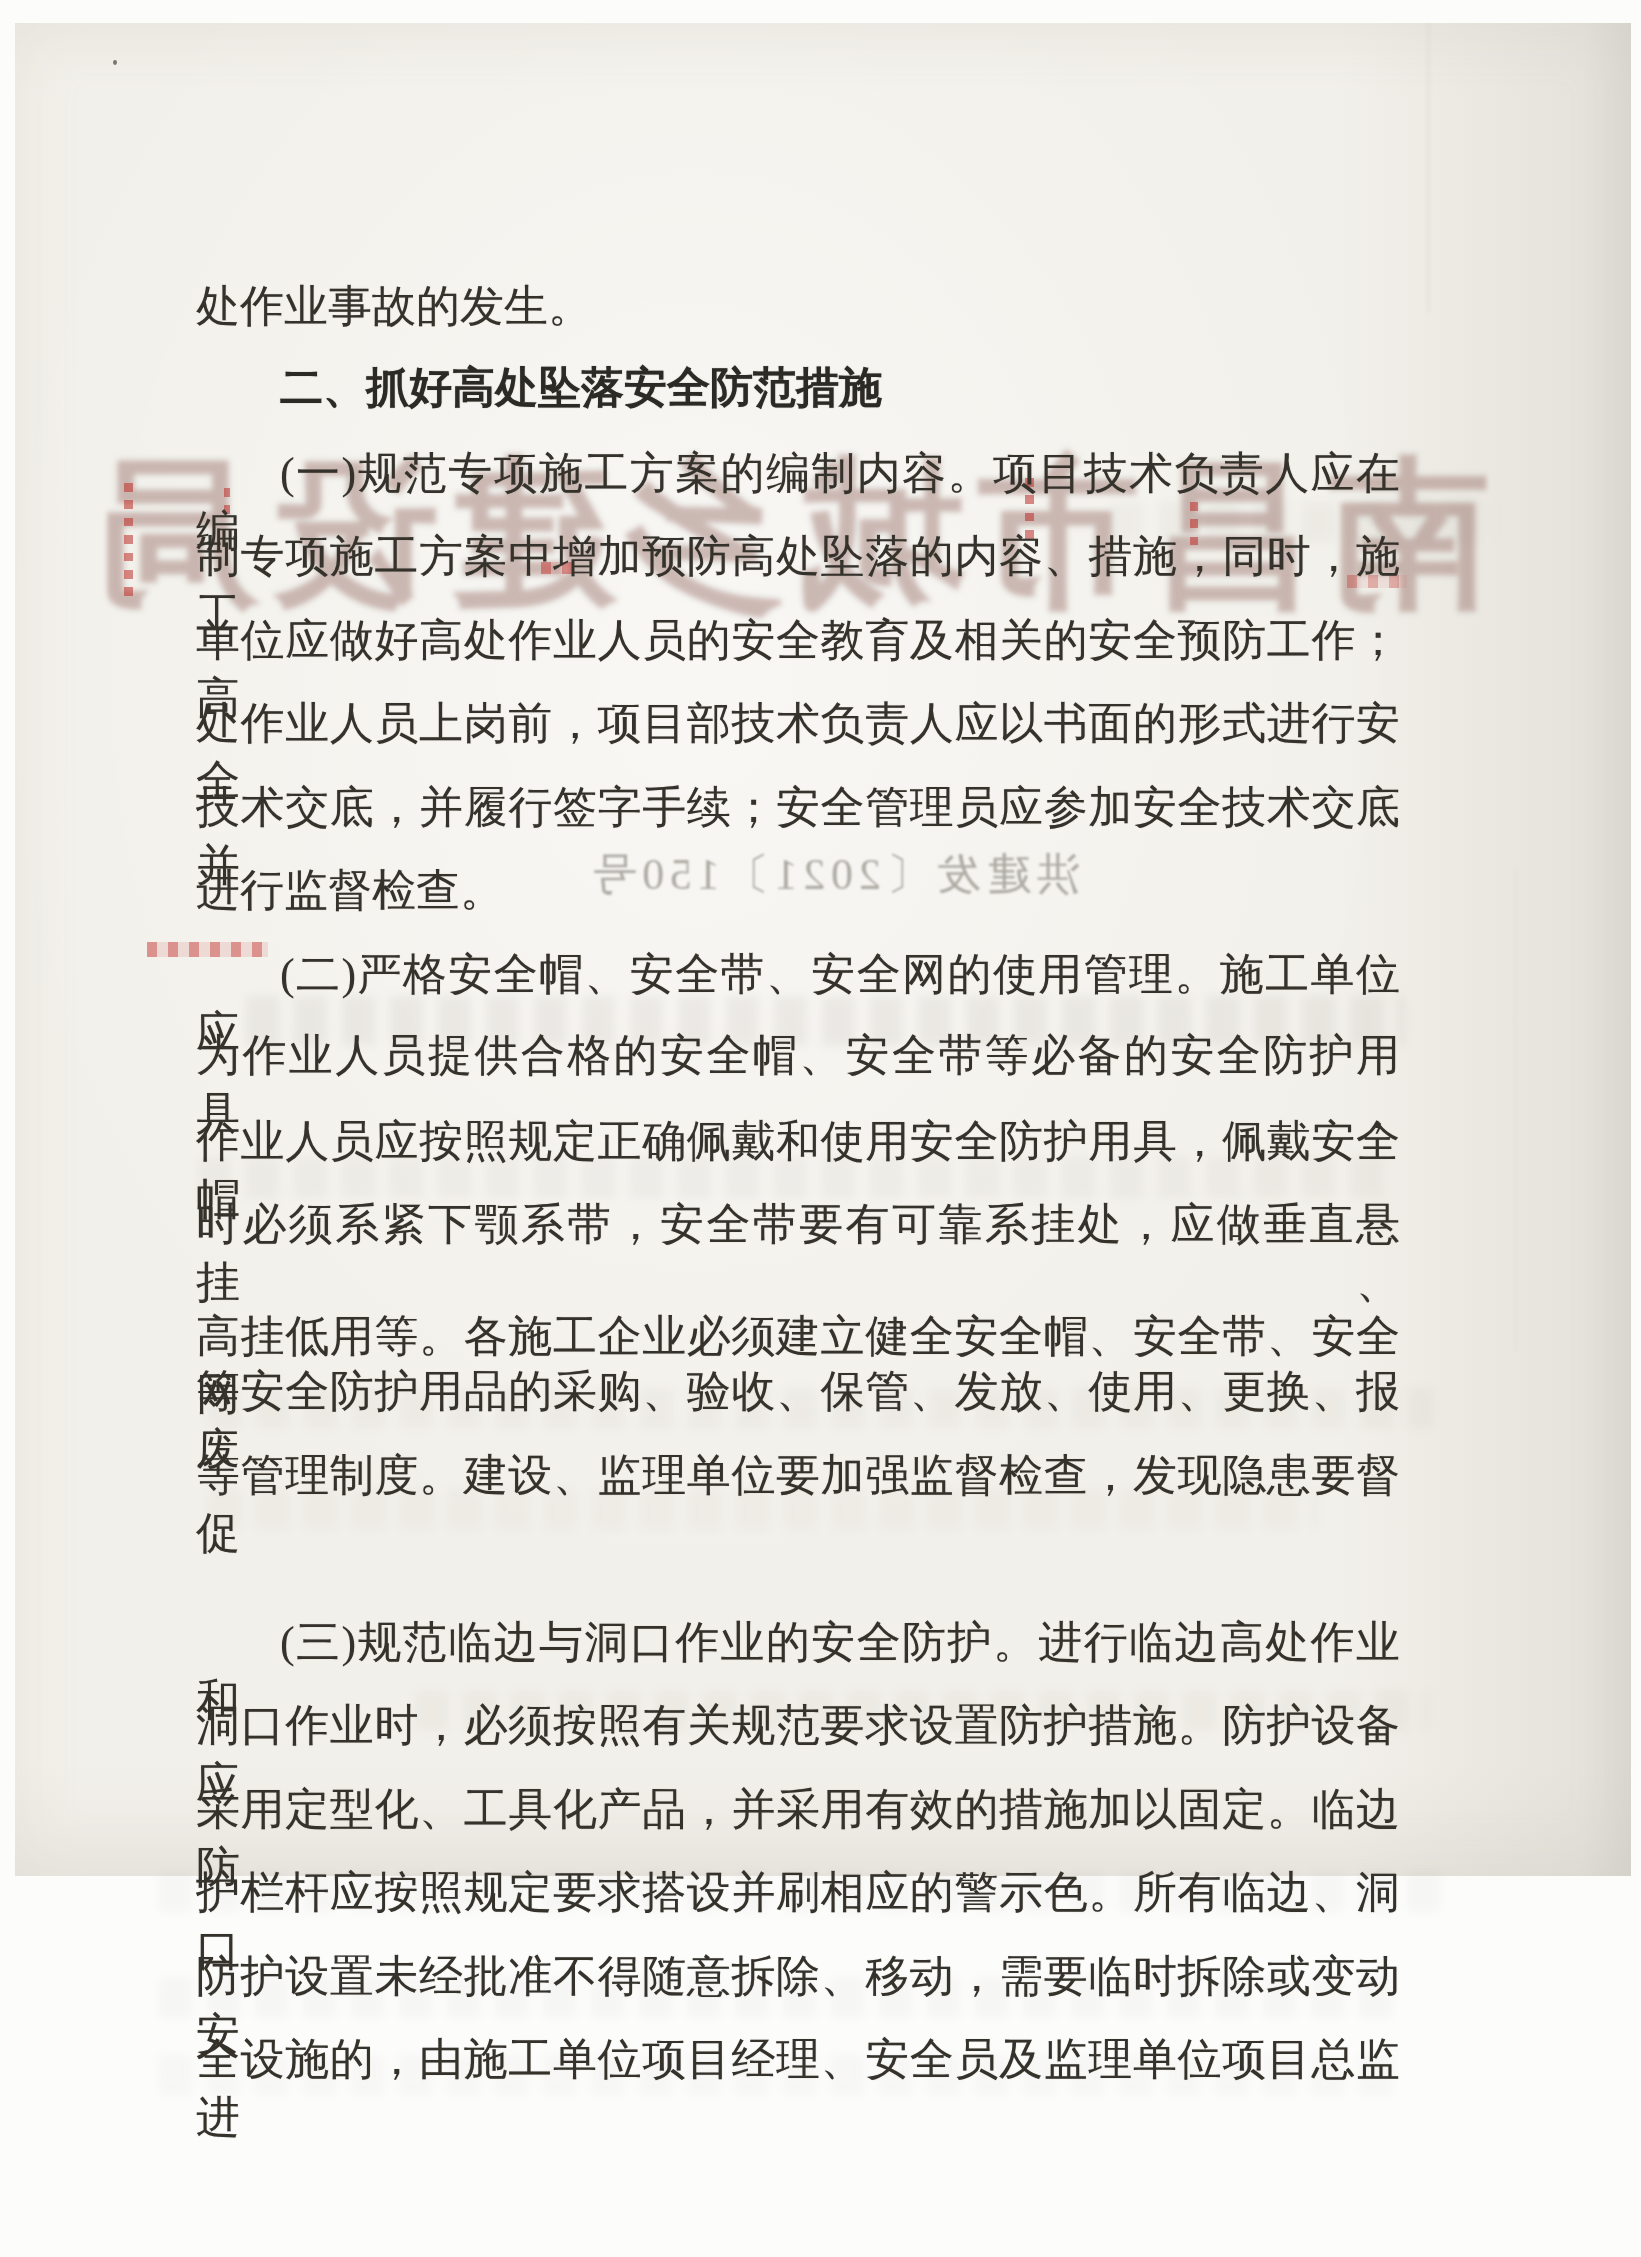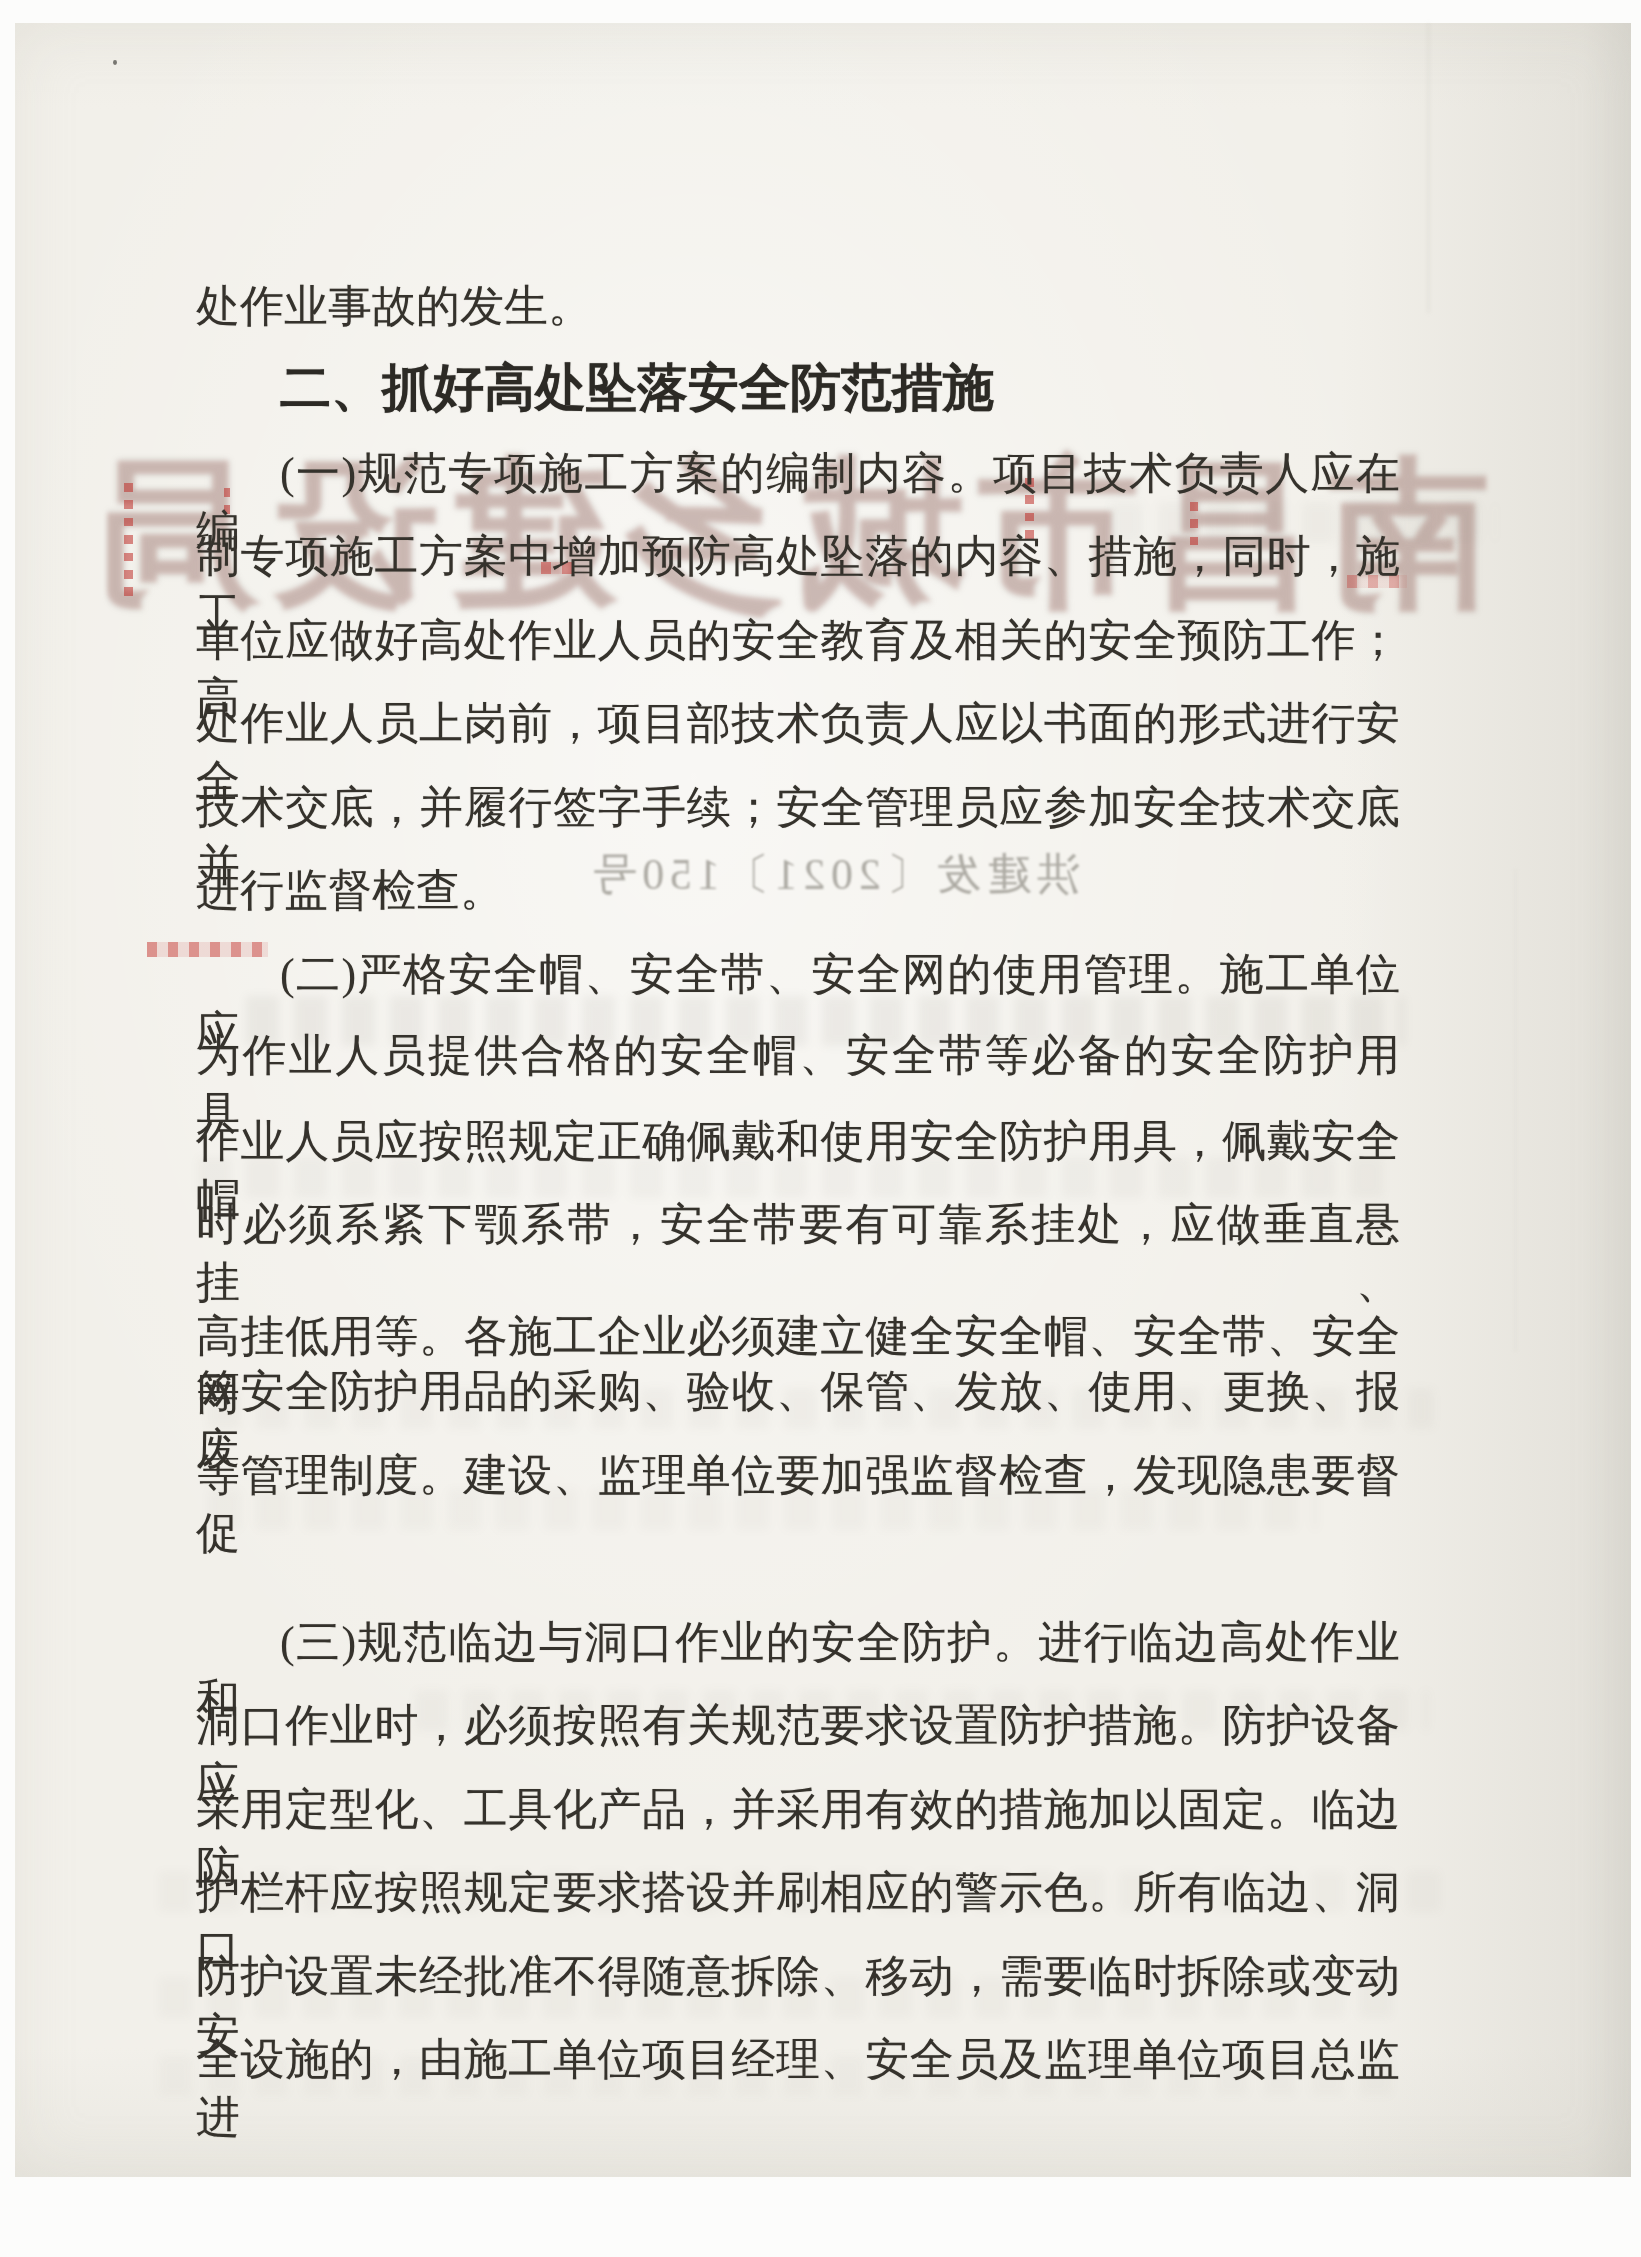--- a/index.html
+++ b/index.html
@@ -2,21 +2,21 @@
 <html><head>
 <meta charset="utf-8">
 <style>
   html,body{margin:0;padding:0;}
   body{
     width:1641px;height:2257px;
     background:#fcfcfb;
     font-family:"Liberation Serif","DejaVu Serif",serif;
     overflow:hidden;position:relative;
   }
-  #screen{position:absolute;inset:0;width:1641px;height:2177px;}
+  #screen{position:absolute;inset:0;width:1641px;height:1876px;}
 
   
   .paper{
     position:absolute;left:15.4px;top:23px;right:9.7px;bottom:0;
     background:
       radial-gradient(ellipse at 42% 35%, rgba(255,255,255,.5) 0%, rgba(255,255,255,0) 55%),
       linear-gradient(90deg, rgba(228,226,219,.0) 82%, rgba(205,202,193,.35) 97%, rgba(190,188,180,.45) 100%),
       linear-gradient(180deg, rgba(233,231,224,.35) 0%, rgba(233,231,224,0) 4%, rgba(233,231,224,0) 94%, rgba(222,220,212,.4) 100%),
       #f2f0ea;
     box-shadow:inset 0 0 58px rgba(205,200,188,.25);
@@ -32,21 +32,21 @@
     font-size:44px;line-height:58px;color:#35322c;
     white-space:nowrap;
     text-shadow:0 0 1px rgba(60,56,48,.35);
   }
   .jus{
     white-space:normal;
     text-align:justify;text-align-last:justify;
     text-justify:inter-character;
   }
   .ind{text-indent:84px;}
-  .head{font-weight:bold;font-size:51px;color:#2c2a25;text-shadow:0 0 1px rgba(40,38,32,.55);}
+  .head{font-weight:bold;font-size:43px;color:#2c2a25;text-shadow:0 0 1px rgba(40,38,32,.55);}
 
   
   .ghost-red-title{
     position:absolute;left:106px;top:446px;width:1381px;height:179px;
     font-size:162px;line-height:179px;font-weight:bold;
     color:rgba(198,62,50,.13);
     transform:scaleX(-1);
     filter:blur(1.9px);
     letter-spacing:13.5px;white-space:nowrap;overflow:hidden;
     text-shadow:0 0 5.8px rgba(120,120,118,.35);

